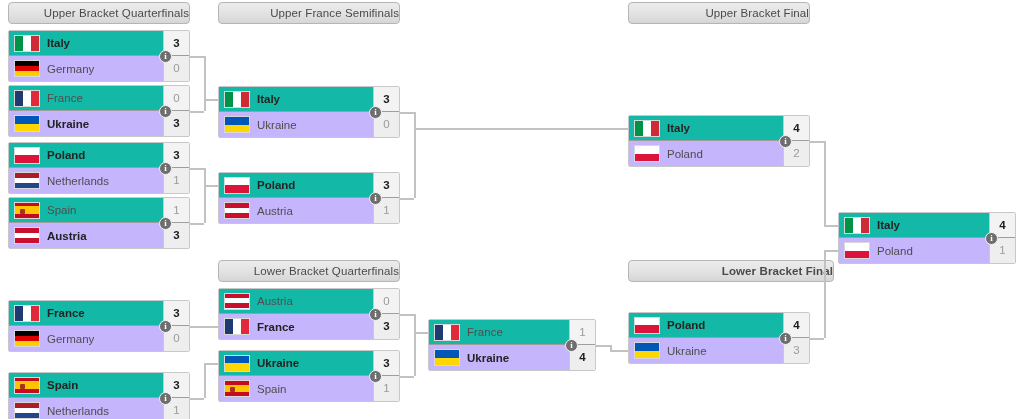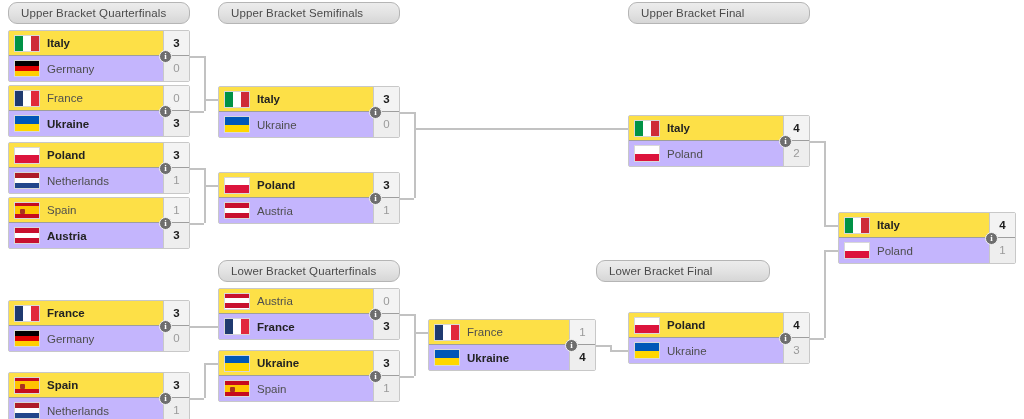--- a/index.html
+++ b/index.html
@@ -14,46 +14,45 @@
   }
   #bracket{position:absolute;left:0;top:0;width:1024px;height:419px;}
 
   
   .round-header{
     position:absolute;
     height:22px;
     box-sizing:border-box;
     background:linear-gradient(to bottom,#ececec 0%,#e3e3e3 50%,#d6d6d6 100%);
     border:1px solid #b5b5b5;
-    border-radius:9px;
+    border-radius:4px;
     color:#4a4a4a;
     font-size:11.5px;
     line-height:20px;
-    text-align:left;
+    text-align:right;
     letter-spacing:.1px;
     white-space:nowrap;
     overflow:hidden;
-    padding-left:12px;
   }
 
   
   .match{
     position:absolute;
     box-sizing:border-box;
     border:1px solid #c8c8c8;
     background:#fbfbfb;
     border-radius:2px;
   }
   .match .row{
     position:relative;
     height:25px;
     box-sizing:border-box;
     display:flex;
     align-items:center;
-    background:#fde047;
+    background:#14b8a6;
   }
   .match .row.top{border-bottom:1px solid #9e9e9e;}
   .match .row.bottom{background:#c4b5fd;}
 
   .flag{
     width:26px;height:17px;
     margin-left:5px;margin-right:7px;
     flex:0 0 26px;
     border:1px solid #d8d8d8;
     box-sizing:border-box;
@@ -112,24 +111,24 @@
   
   .conn{position:absolute;background:#c2c2c2;z-index:1;}
   .conn.h{height:2px;}
   .conn.v{width:2px;}
 </style>
 </head>
 <body>
 
 <div id="bracket">
     <div class="round-header" style="left: 8px; top: 2px; width: 182px;">Upper Bracket Quarterfinals</div>
-    <div class="round-header" style="left: 218px; top: 2px; width: 182px;">Upper Bracket Semifinals</div>
+    <div class="round-header" style="left: 218px; top: 2px; width: 182px;">Upper France Semifinals</div>
     <div class="round-header" style="left: 628px; top: 2px; width: 182px;">Upper Bracket Final</div>
     <div class="round-header" style="left: 218px; top: 260px; width: 182px;">Lower Bracket Quarterfinals</div>
-    <div class="round-header" style="left: 596px; top: 260px; width: 174px;">Lower Bracket Final</div>
+    <div class="round-header" style="left: 628px; top: 260px; width: 206px; font-weight: bold;">Lower Bracket Final</div>
     <div class="match" style="left: 8px; top: 30px; width: 182px;">
       <div class="row top win">
         <span class="flag">
           <u style="left:0%;width:33.33333333333333%;background:#009246;"></u>
           <u style="left:33.33333333333333%;width:33.33333333333333%;background:#ffffff;"></u>
           <u style="left:66.66666666666666%;width:33.33333333333333%;background:#ce2b37;"></u>
         </span>
         <span class="pname">Italy</span>
         <span class="score">3</span>
       </div>

